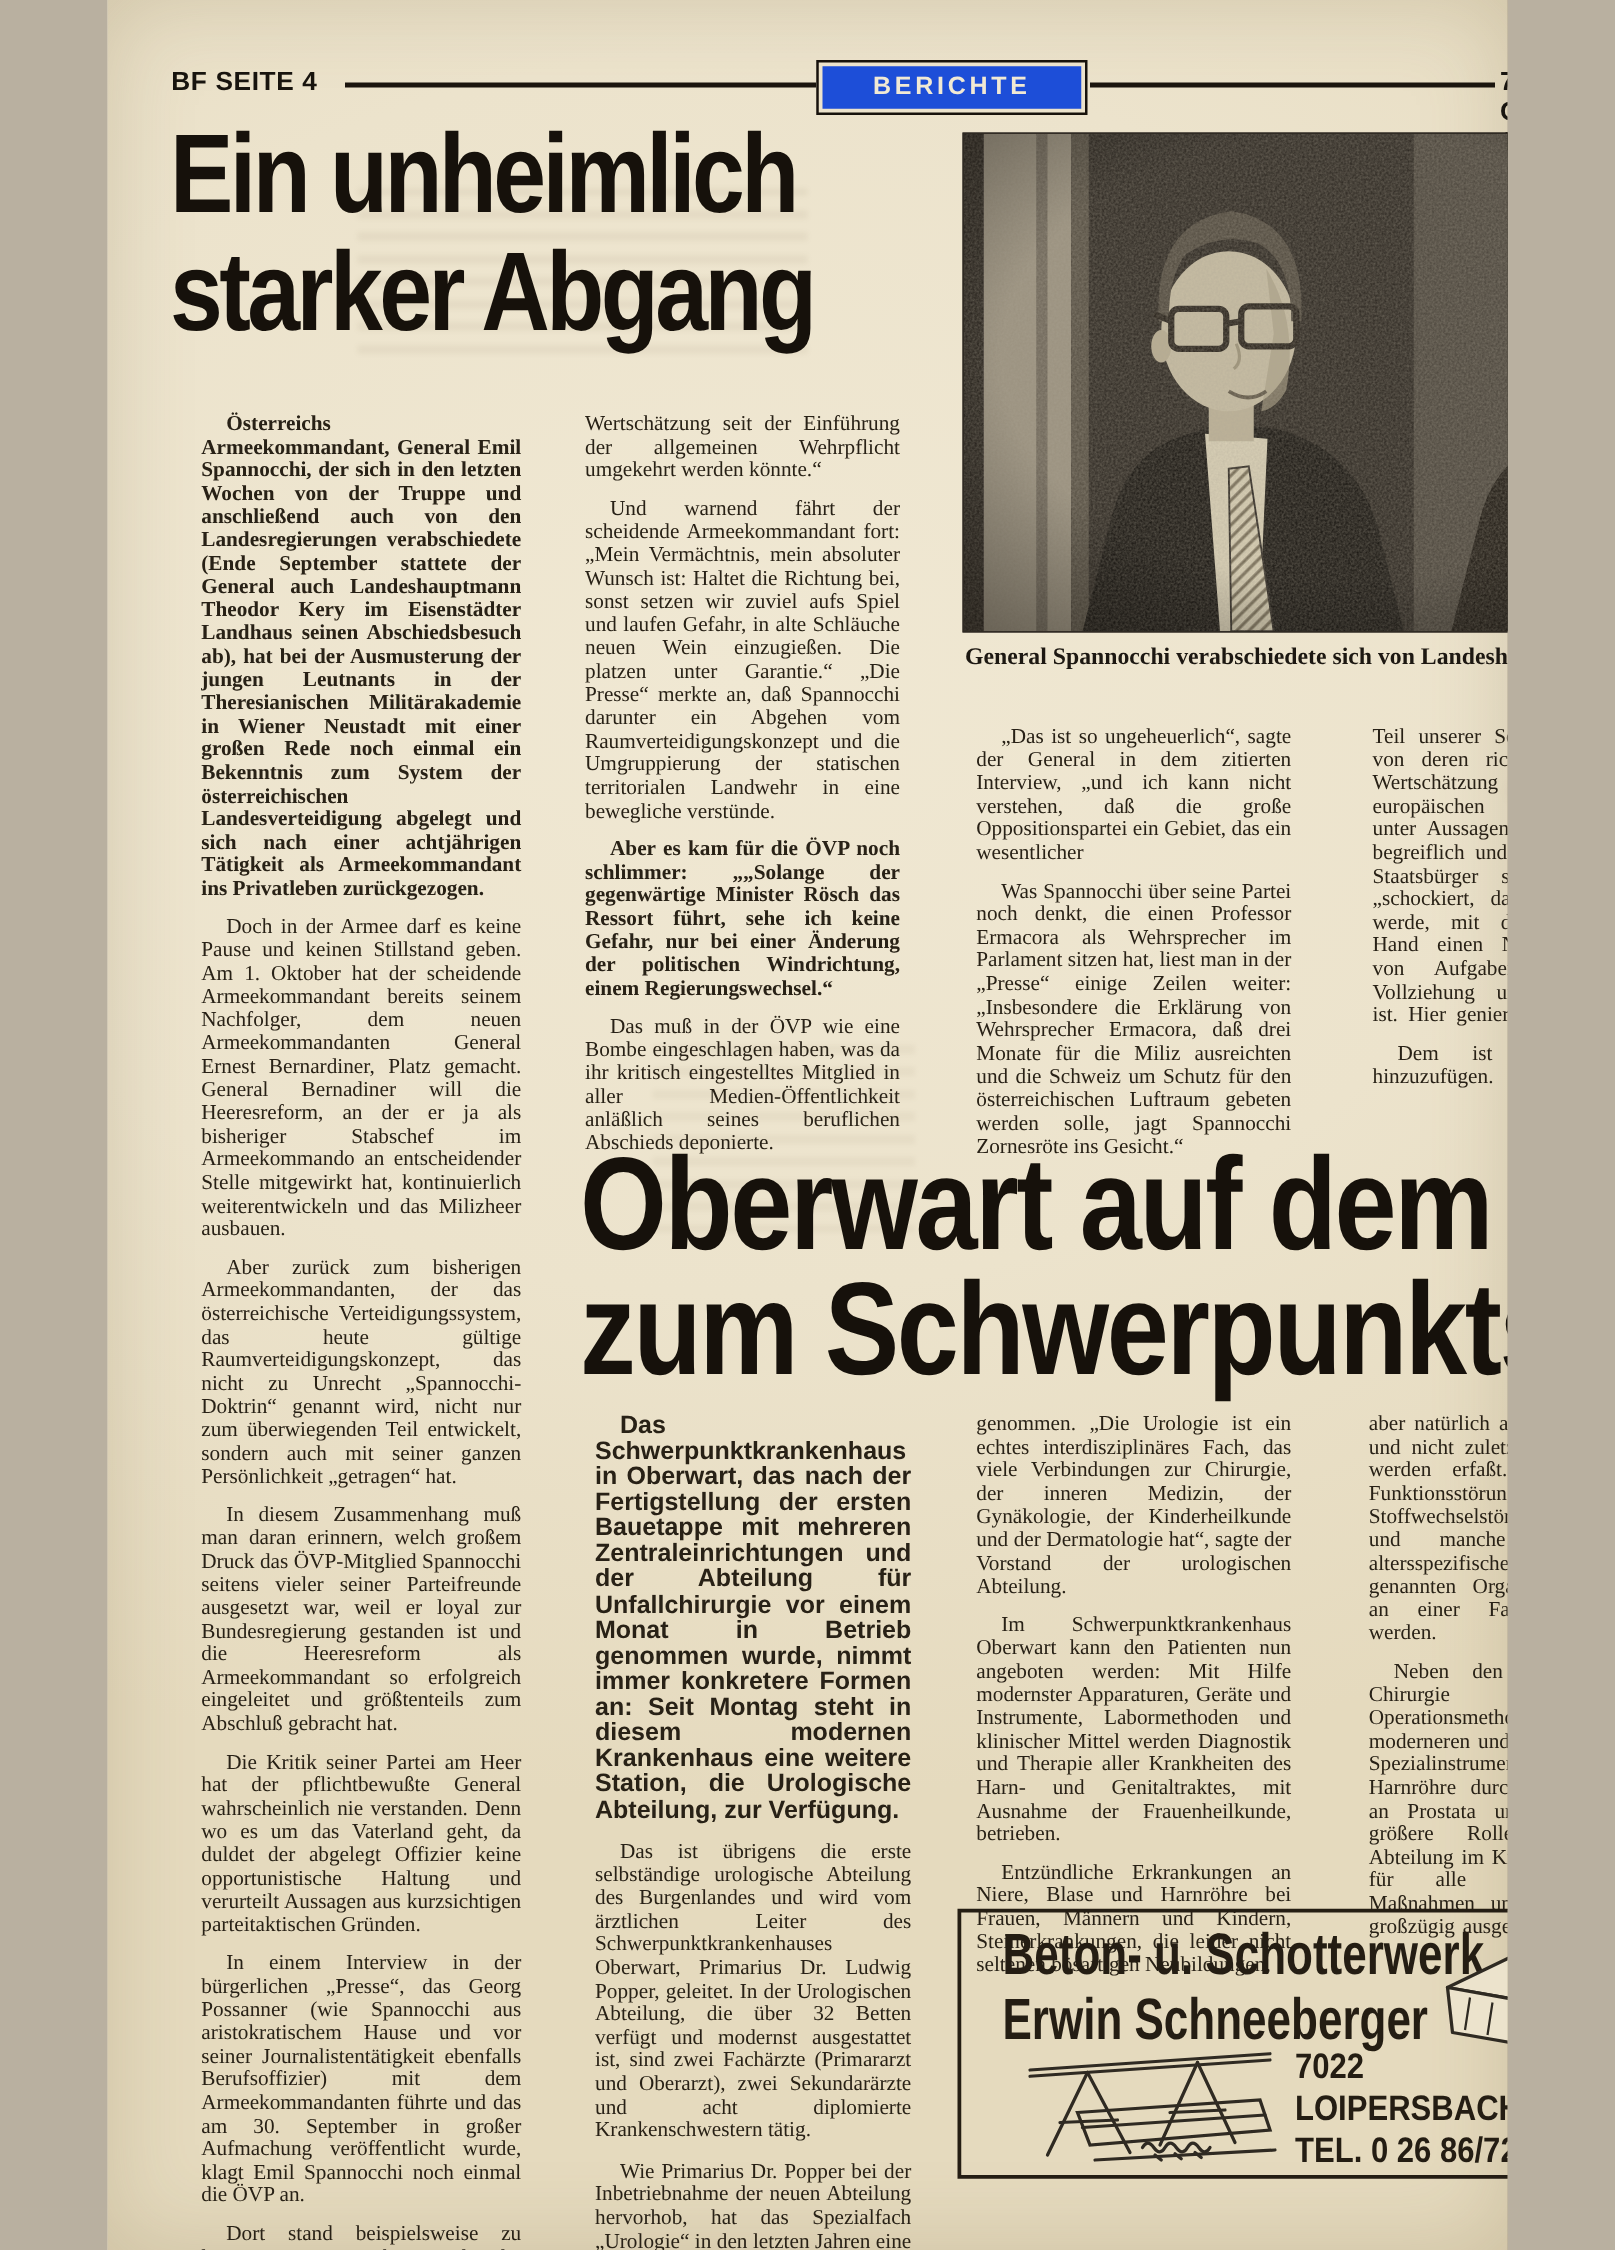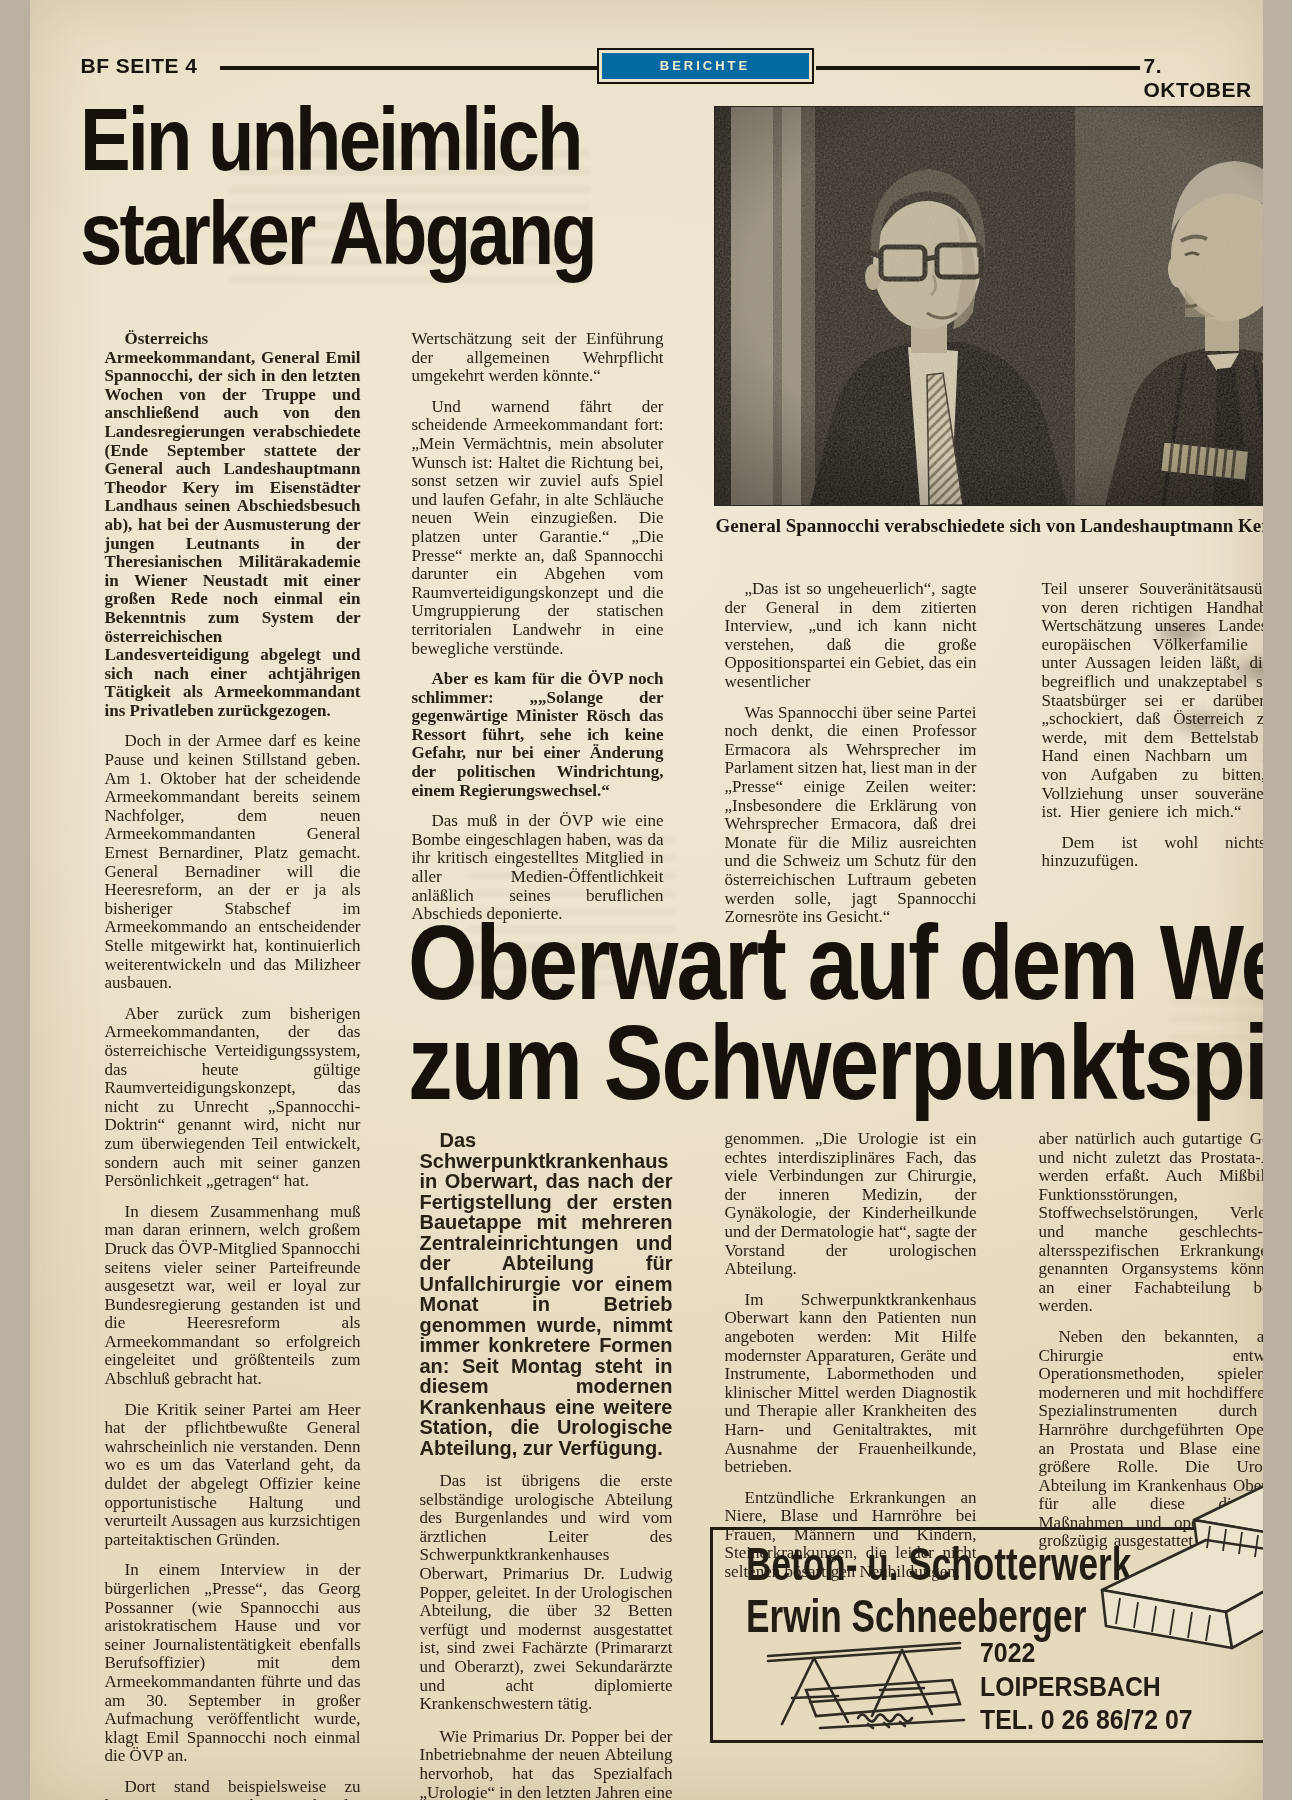--- a/index.html
+++ b/index.html
@@ -1,27 +1,27 @@
 <!DOCTYPE html>
 <html lang="de"><head>
 <meta charset="utf-8">
 <style>
   html,body{margin:0;padding:0;background:#b9b0a0;}
   .page{
-    position:relative;width:1233px;height:1800px;margin:0 auto;overflow:hidden;
+    position:relative;width:1120px;height:1800px;margin:0 auto;overflow:hidden;
     background:radial-gradient(ellipse 1200px 900px at 45% 30%, #f0e8d3 0%, #ece3cc 55%, #e5dabe 100%);
     box-shadow:inset 0 0 70px rgba(120,100,60,.22);
     font-family:"Liberation Serif", serif;color:#261f15;
   }
   .abs{position:absolute;}
   .rule{position:absolute;height:4px;background:#1b150e;}
   .mast{position:absolute;font-family:"Liberation Sans",sans-serif;font-weight:700;font-size:21px;letter-spacing:.5px;color:#18140e;}
   .secbox{position:absolute;border:2px solid #17120c;background:#ece3cc;padding:3px;}
-  .secbox .inner{background:#0369a1;color:#f1e9d4;font-family:"Liberation Sans",sans-serif;
-    font-weight:700;font-size:13px;letter-spacing:3px;padding:5px 26px 6px;text-align:center;}
+  .secbox .inner{background:#1d4ed8;color:#f1e9d4;font-family:"Liberation Sans",sans-serif;
+    font-weight:700;font-size:20px;letter-spacing:3px;padding:5px 26px 6px;text-align:center;}
   .headline{position:absolute;font-family:"Liberation Sans",sans-serif;font-weight:700;color:#16110b;
     letter-spacing:-3px;font-size:80px;line-height:.98;white-space:nowrap;transform:scale(.95,1.12);transform-origin:0 0;}
   .headline2{font-size:94px;letter-spacing:-2px;}
   .photo{position:absolute;left:684px;top:106px;width:608px;height:398px;border:1px solid #2c2720;overflow:hidden;background:#3a342c;}
   .caption{position:absolute;left:686px;top:514px;width:596px;font-weight:700;font-size:19px;line-height:23px;color:#1d1812;}
   .col{position:absolute;font-size:17px;line-height:18.6px;text-align:justify;hyphens:auto;color:#282116;}
   .col p{margin:12px;text-indent:20px;}
   .col p.noind{text-indent:0;}
   .col p.b{font-weight:700;}
   .gap-s{margin-top:5px !important;}

